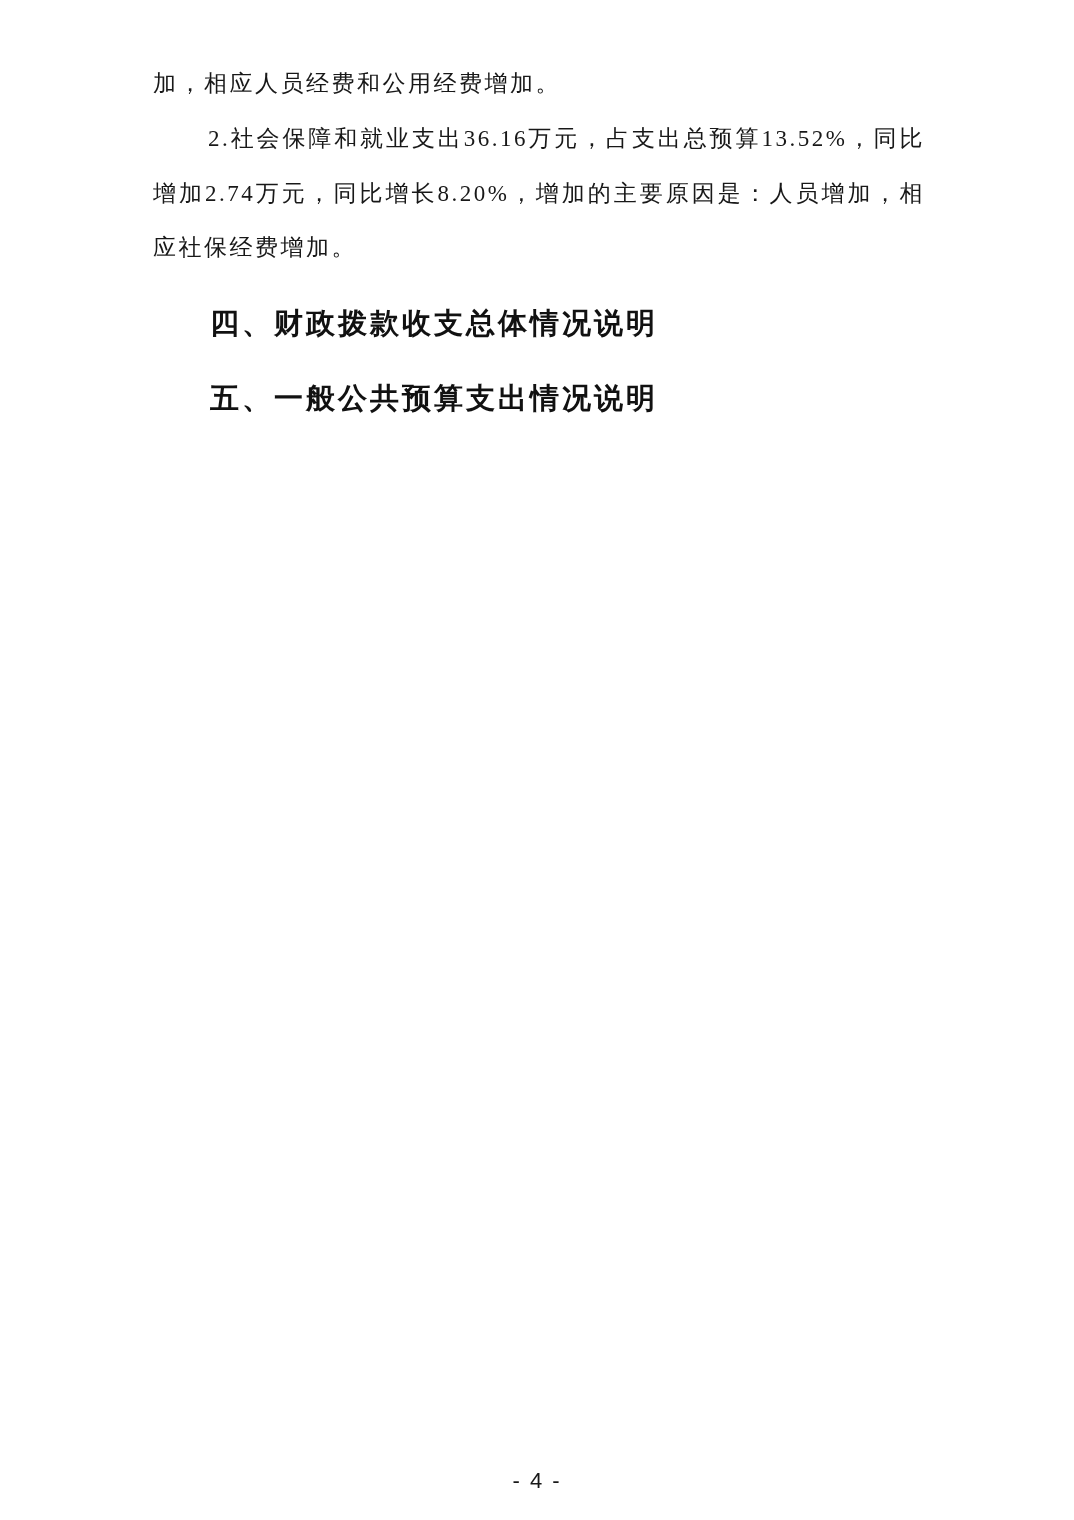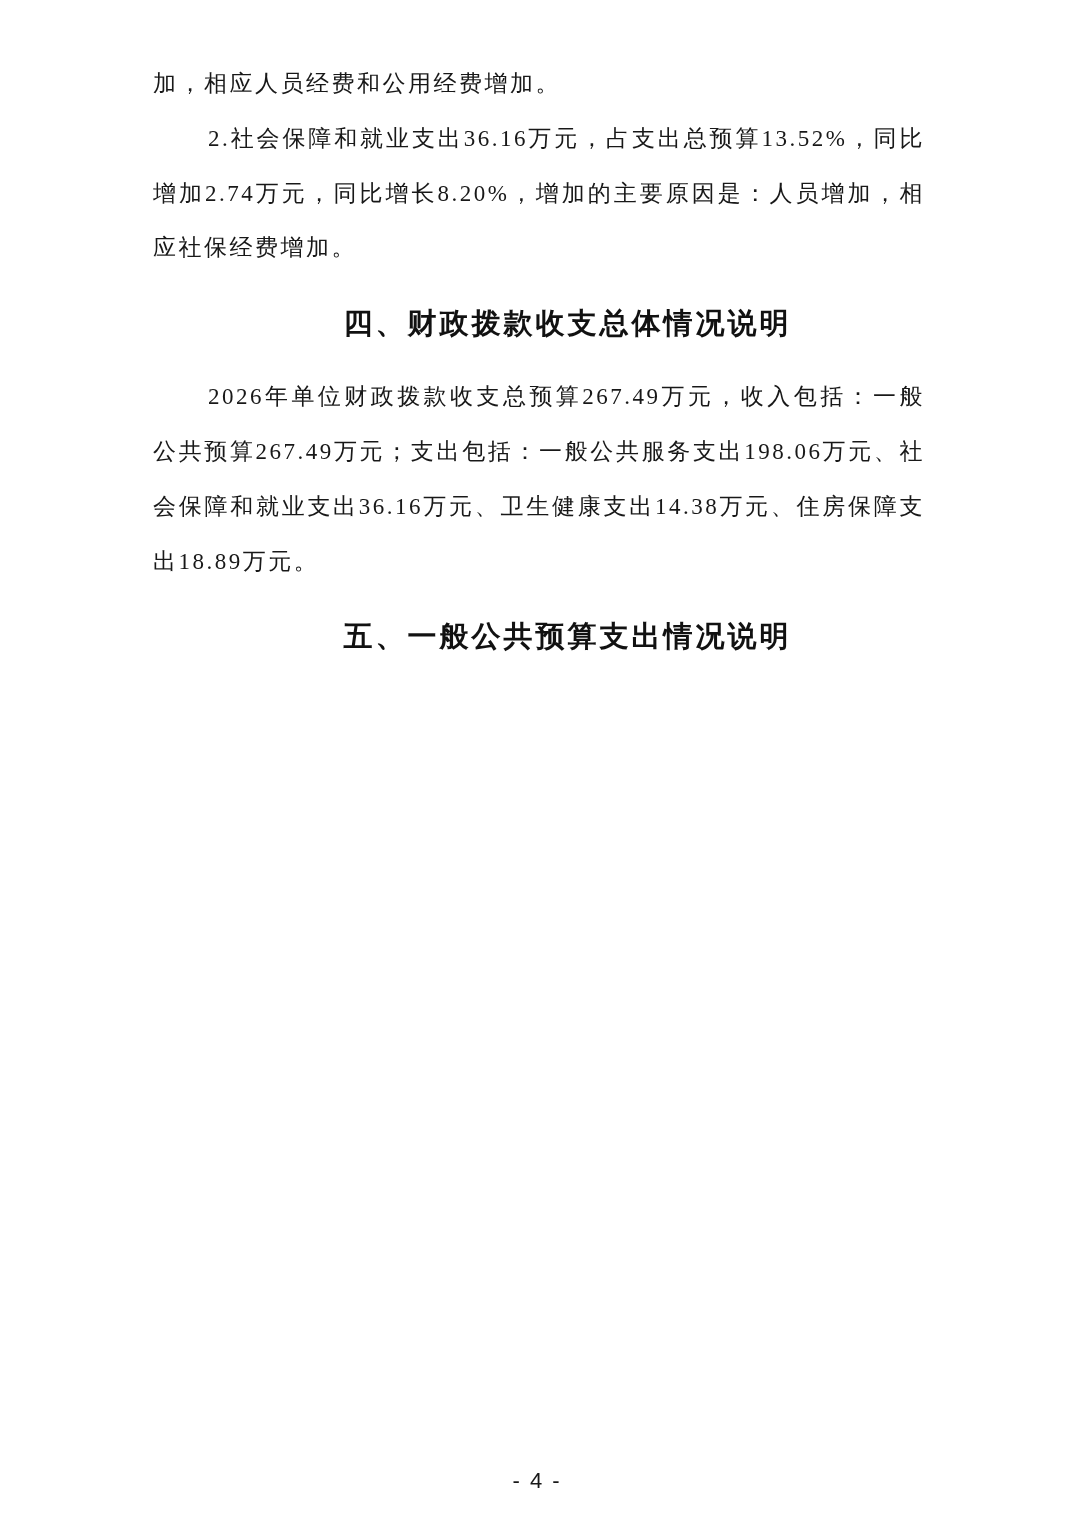--- a/index.html
+++ b/index.html
@@ -35,21 +35,21 @@
   }
   h2.sec-heading {
     margin: 19px 0;
     padding-left: 57px;
     font-family: "Liberation Sans", "DejaVu Sans", sans-serif;
     font-weight: 700;
     font-size: 29px;
     line-height: 56px;
     letter-spacing: 3px;
     color: #111111;
-    text-align: center;
+    text-align: left;
     text-indent: 0;
   }
   .footer {
     position: absolute;
     left: 0;
     right: 0;
     top: 1468px;
     text-align: center;
     font-family: "Liberation Sans", "DejaVu Sans", sans-serif;
     font-size: 22px;
@@ -68,20 +68,19 @@
     <p class="para">2.社会保障和就业支出36.16万元，占支出总预算13.52%，同比增加2.74万元，同比增长8.20%，增加的主要原因是：人员增加，相应社保经费增加。</p>
 
 
 
 
 
 
 
     <h2 class="sec-heading">四、财政拨款收支总体情况说明</h2>
 
-    <p class="para">2026年单位财政拨款收支总预算267.49万元，收入包括：一般公共预算267.49万元；支出包括：一般公共服务支出198.06万元、社会保障和就业支出36.16万元、卫生健康支出14.38万元、住房保障支出18.89万元。</p>
 
     <h2 class="sec-heading">五、一般公共预算支出情况说明</h2>
 
   </div>
 
   <div class="footer">- 4 -</div>
 </div>
 
 </body></html>

